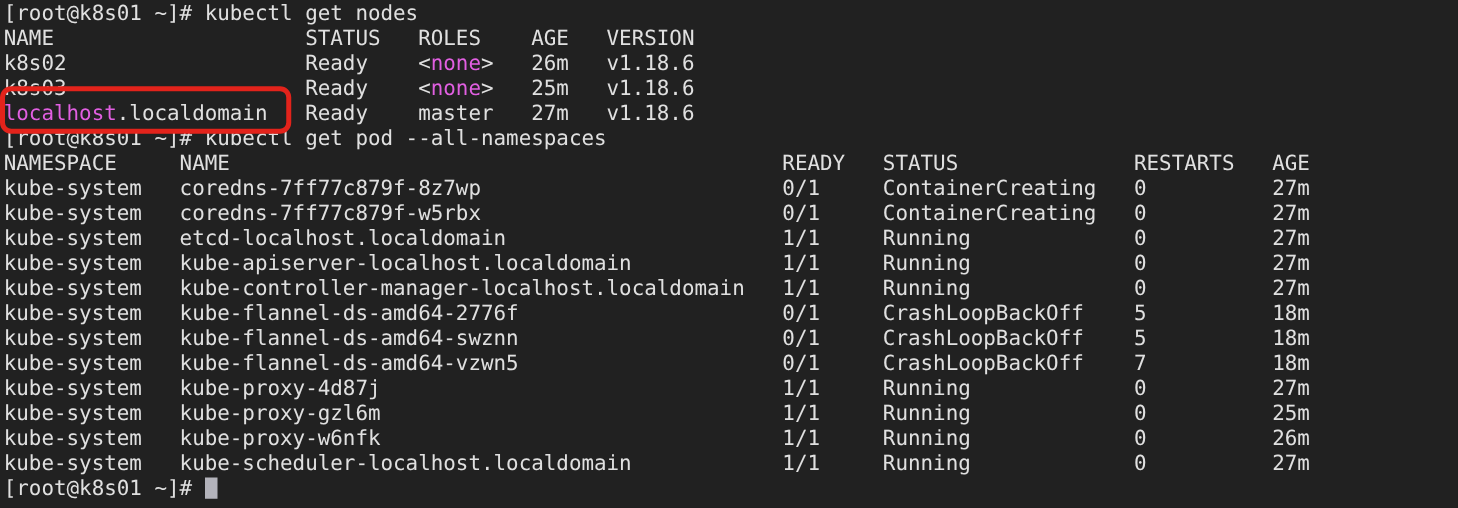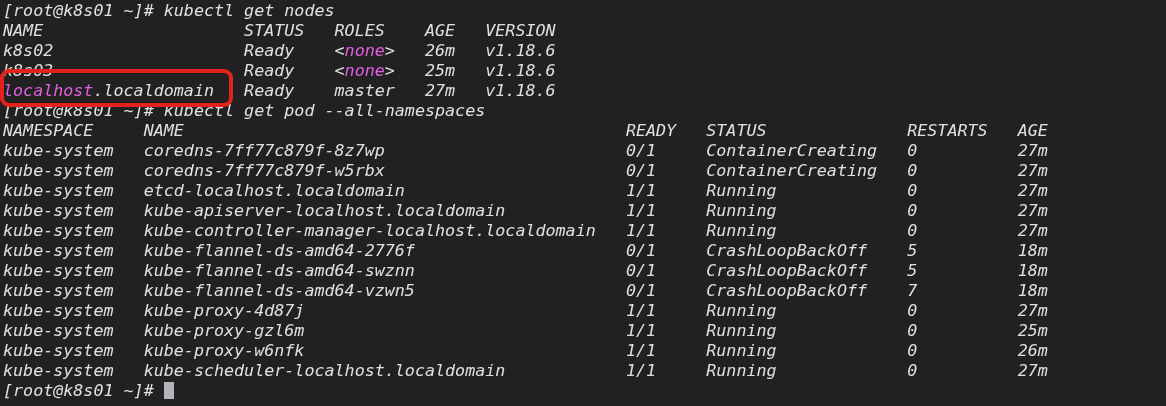--- a/index.html
+++ b/index.html
@@ -11,21 +11,20 @@
     height: 406px;
     overflow: hidden;
     background: #212121;
     font-family: "DejaVu Sans Mono", "Liberation Mono", monospace;
   }
   .terminal {
     position: relative;
     width: 1166px;
     height: 406px;
     background: #212121;
-    font-style: italic;
   }
   pre.term-output {
     margin: 0;
     padding: 0 0 0 3px;
     font-family: "DejaVu Sans Mono", "Liberation Mono", monospace;
     font-size: 16.7px;
     line-height: 20px;
     color: #e0e0e0;
     white-space: pre;
   }

